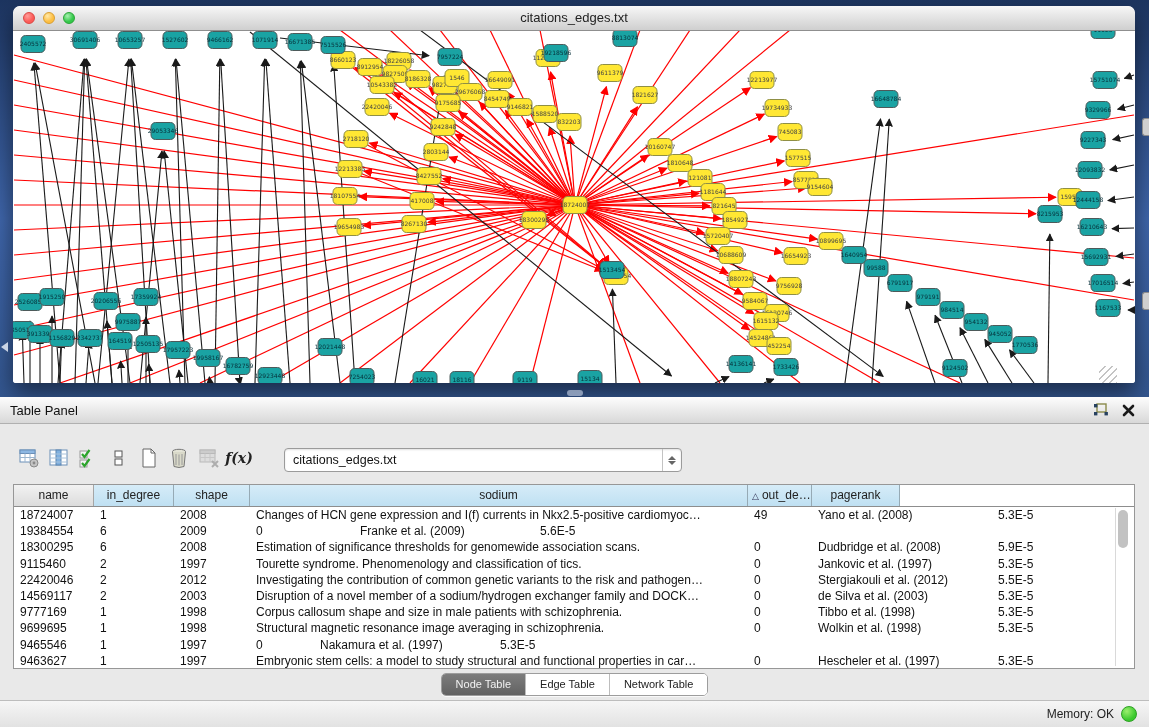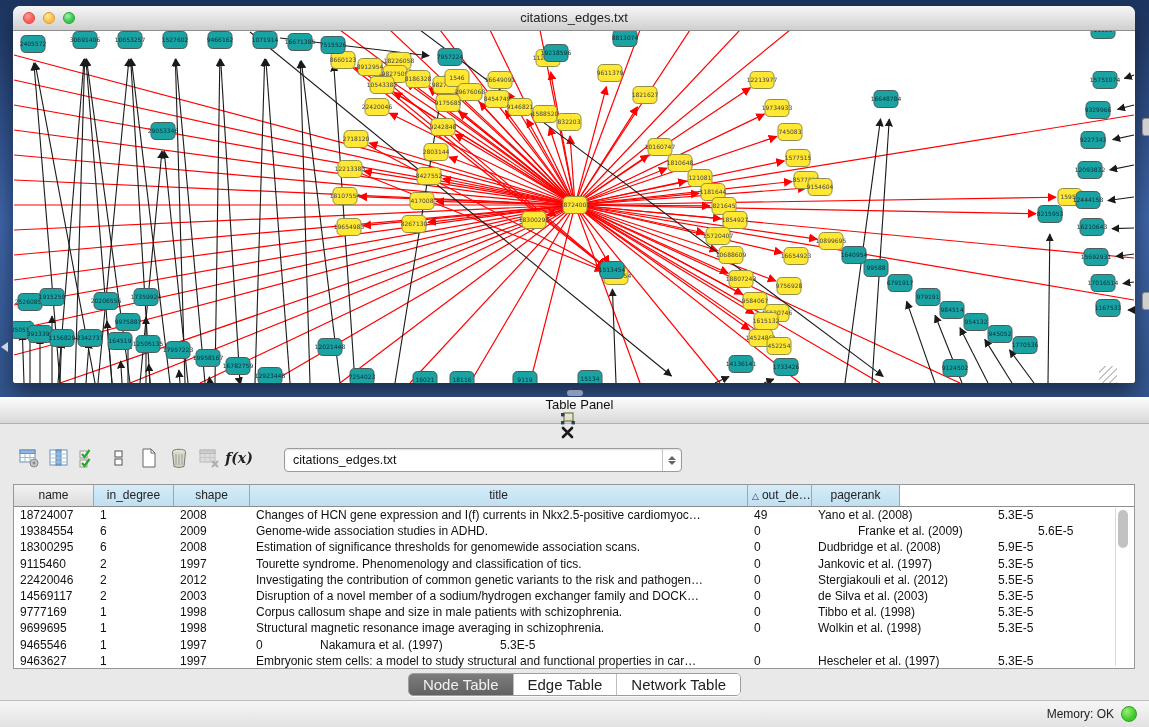--- a/index.html
+++ b/index.html
@@ -24,21 +24,21 @@
     background:rgba(220,230,245,.55);cursor:row-resize;}
   #collapse-arrow{position:absolute;left:1px;top:342px;width:0;height:0;
     border-top:5px solid transparent;border-bottom:5px solid transparent;border-right:7px solid #c9d4e6;cursor:pointer;}
   .edge-notch{position:absolute;right:0;width:6px;height:16px;background:#cfcfcf;border:1px solid #8d8d8d;border-right:none;border-radius:3px 0 0 3px;}
   #resize-grip{position:absolute;right:18px;top:360px;width:18px;height:18px;
     background:repeating-linear-gradient(135deg,transparent 0 4px,#b5b5b5 4px 5px);opacity:.8;}
 
   
   #table-panel{position:absolute;left:0;top:397px;width:1149px;height:303px;background:#e9e9e9;}
   .panel-header{height:26px;background:linear-gradient(#fdfdfd,#d8d8d8);border-bottom:1px solid #b0b0b0;
-    display:flex;align-items:center;font-size:13px;color:#111;flex-direction:column;}
+    display:flex;align-items:center;font-size:13px;color:#111;}
   .panel-header .ptitle{padding-left:10px;}
   .panel-header .spacer{flex:1;}
   .phicon{margin-right:14px;cursor:pointer;display:flex;align-items:center;}
 
   .toolbar{position:absolute;left:14px;top:46px;height:30px;display:flex;align-items:center;}
   .tbtn{width:30px;height:26px;display:flex;align-items:center;justify-content:center;cursor:pointer;border-radius:3px;}
   .fx{font-family:"DejaVu Serif",serif;font-style:italic;font-size:14px;color:#222;font-weight:bold;}
   .combo{position:absolute;left:284px;top:51px;width:396px;height:22px;background:#fff;
     border:1px solid #9b9b9b;border-radius:4px;display:flex;align-items:center;cursor:pointer;
     box-shadow:inset 0 1px 2px rgba(0,0,0,.12);}
@@ -59,21 +59,21 @@
   .th.sorted{text-align:left;padding-left:4px;}
   .tri{font-size:9px;color:#335;margin-right:3px;}
   .trow{display:flex;height:16.2px;line-height:16px;font-size:12px;color:#111;cursor:default;}
   .td{box-sizing:border-box;padding-left:6px;white-space:nowrap;overflow:hidden;}
   .vscroll{position:absolute;top:23px;right:3px;bottom:2px;width:15px;border-left:1px solid #d9d9d9;}
   .vthumb{position:absolute;top:2px;left:2px;width:10px;height:38px;border-radius:6px;background:#c2c2c2;cursor:pointer;}
 
   .tabsbar{position:absolute;left:0;top:276px;width:100%;display:flex;justify-content:center;}
   .seg{display:flex;border:1px solid #9d9d9d;border-radius:5px;overflow:hidden;height:21px;background:#fff;
     box-shadow:0 1px 0 rgba(255,255,255,.7);}
-  .seg .tab{padding:0 14px;font-size:15px;line-height:21px;color:#222;cursor:pointer;background:#fff;}
+  .seg .tab{padding:0 14px;font-size:11px;line-height:21px;color:#222;cursor:pointer;background:#fff;}
   .seg .tab + .tab{border-left:1px solid #bdbdbd;}
   .seg .tab.sel{background:linear-gradient(#7d7d7d,#626262);color:#f2f2f2;}
 
   
   #status-bar{position:absolute;left:0;top:700px;width:1149px;height:27px;box-sizing:border-box;
     background:linear-gradient(#f6f6f6,#e2e2e2);border-top:1px solid #bdbdbd;
     display:flex;align-items:center;justify-content:flex-end;padding-right:12px;gap:7px;font-size:12px;color:#222;}
   #mem-dot{width:14px;height:14px;border-radius:50%;cursor:pointer;
     background:radial-gradient(circle at 35% 30%,#9bef6e,#3bc92e 65%);border:1px solid #2da124;}
 </style>
@@ -794,39 +794,38 @@
         <i class="up"></i>
         <i class="dn"></i>
       </span>
   </div>
 
   <div class="table-box">
     <div class="thead" id="thead">
         <div class="th gray" style="width: 80px;">name</div>
         <div class="th" style="width: 80px;">in_degree</div>
         <div class="th" style="width: 76px;">shape</div>
-        <div class="th" style="width: 498px;">title</div>
+        <div class="th" style="width: 498px;">sodium</div>
         <div class="th sorted" style="width: 64px;"><span class="tri">△</span>out_de…</div>
         <div class="th" style="width: 88px;">pagerank</div>
       </div>
     <div id="tbody">
         <div class="trow">
           <div class="td" style="width: 80px;">18724007</div>
           <div class="td" style="width: 80px;">1</div>
           <div class="td" style="width: 76px;">2008</div>
           <div class="td" style="width: 498px;">Changes of HCN gene expression and I(f) currents in Nkx2.5-positive cardiomyoc…</div>
           <div class="td" style="width: 64px;">49</div>
           <div class="td" style="width: 180px;">Yano et al. (2008)</div>
           <div class="td" style="width: 88px;">5.3E-5</div>
         </div>
         <div class="trow">
           <div class="td" style="width: 80px;">19384554</div>
           <div class="td" style="width: 80px;">6</div>
           <div class="td" style="width: 76px;">2009</div>
-          <div class="td" style="width: 498px;">Genome-wide association studies in ADHD.</div>
           <div class="td" style="width: 64px;">0</div>
           <div class="td" style="width: 180px; margin-left: 40px;">Franke et al. (2009)</div>
           <div class="td" style="width: 88px;">5.6E-5</div>
         </div>
         <div class="trow">
           <div class="td" style="width: 80px;">18300295</div>
           <div class="td" style="width: 80px;">6</div>
           <div class="td" style="width: 76px;">2008</div>
           <div class="td" style="width: 498px;">Estimation of significance thresholds for genomewide association scans.</div>
           <div class="td" style="width: 64px;">0</div>

